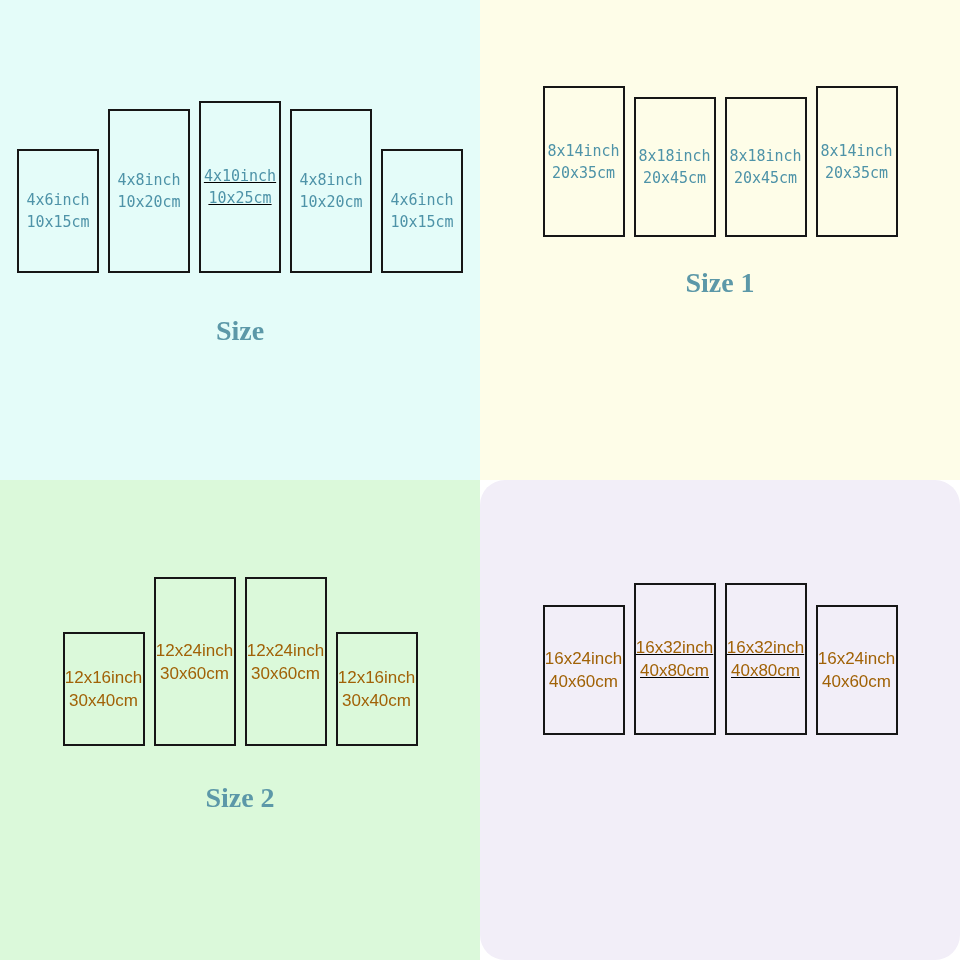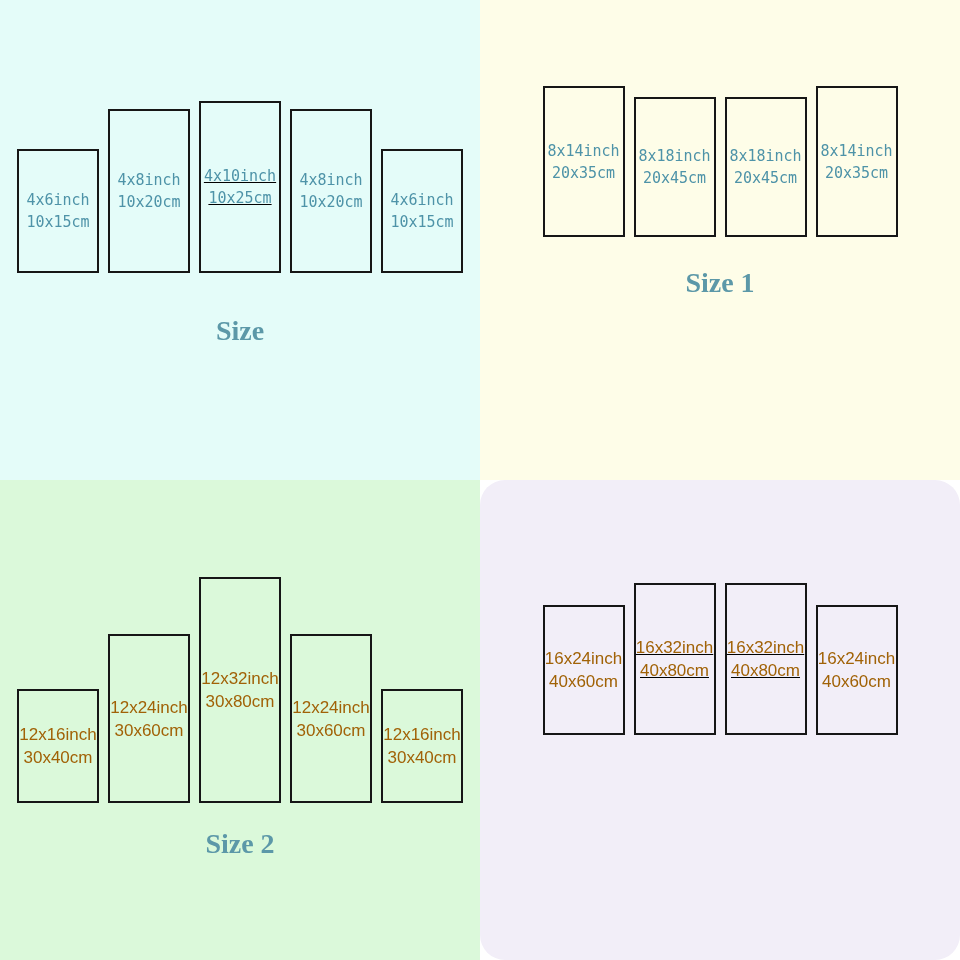--- a/index.html
+++ b/index.html
@@ -70,21 +70,21 @@
     font-family: "Liberation Serif", serif;
     font-weight: bold;
     font-size: 28px;
     line-height: 50px;
     color: #5c98a8;
     text-align: center;
     letter-spacing: 0px;
   }
   .q0 .title { margin-top: 33px; }
   .q1 .title { margin-top: 21px; }
-  .q2 .title { margin-top: 16px; }
+  .q2 .title { margin-top: 27px; }
   .q3 .title { margin-top: 29px; }
 
   
   .q0 .h-outer { height: 124px; } .q0 .h-mid { height: 164px; } .q0 .h-center { height: 172px; text-decoration: underline; }
   .q1 .h-outer { height: 151px; } .q1 .h-mid { height: 140px; } .q1 .h-center { height: 236px; }
   .q2 .h-outer { height: 114px; } .q2 .h-mid { height: 169px; } .q2 .h-center { height: 226px; }
   .q3 .h-outer { height: 130px; } .q3 .h-mid { height: 152px; text-decoration: underline; } .q3 .h-center { height: 215px; }
 </style>
 </head>
 <body>
@@ -164,26 +164,20 @@
           <span>12x16inch</span>
           <span>30x40cm</span>
         </div>
       </div>
       <div class="panel h-mid">
         <div class="label">
           <span>12x24inch</span>
           <span>30x60cm</span>
         </div>
       </div>
-      <div class="panel h-center">
-        <div class="label">
-          <span>12x32inch</span>
-          <span>30x80cm</span>
-        </div>
-      </div>
       <div class="panel h-mid">
         <div class="label">
           <span>12x24inch</span>
           <span>30x60cm</span>
         </div>
       </div>
       <div class="panel h-outer">
         <div class="label">
           <span>12x16inch</span>
           <span>30x40cm</span>

